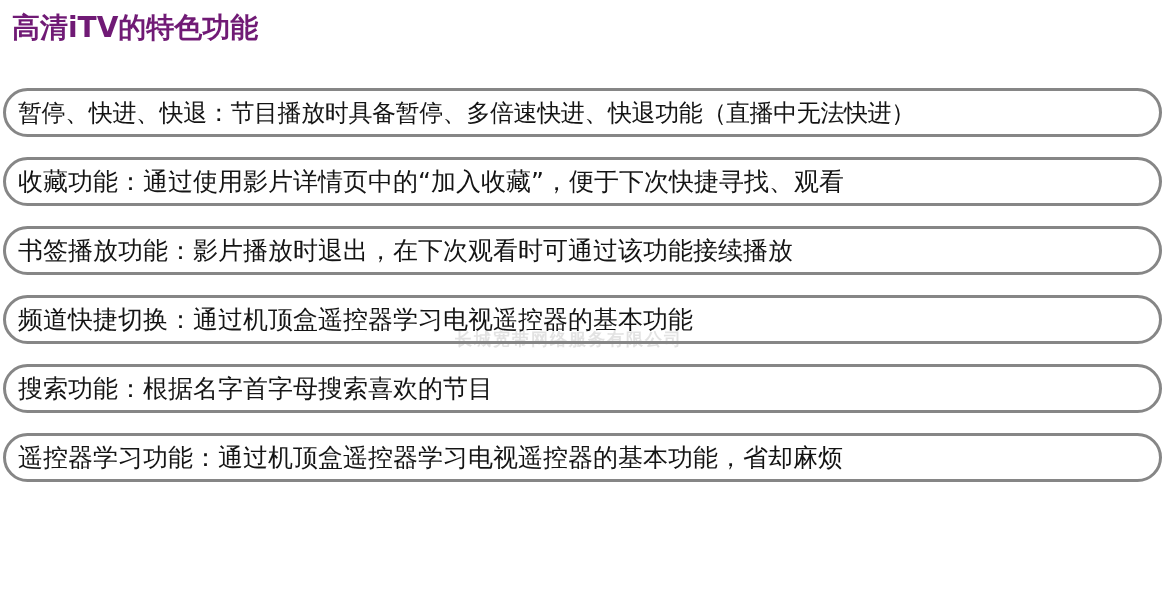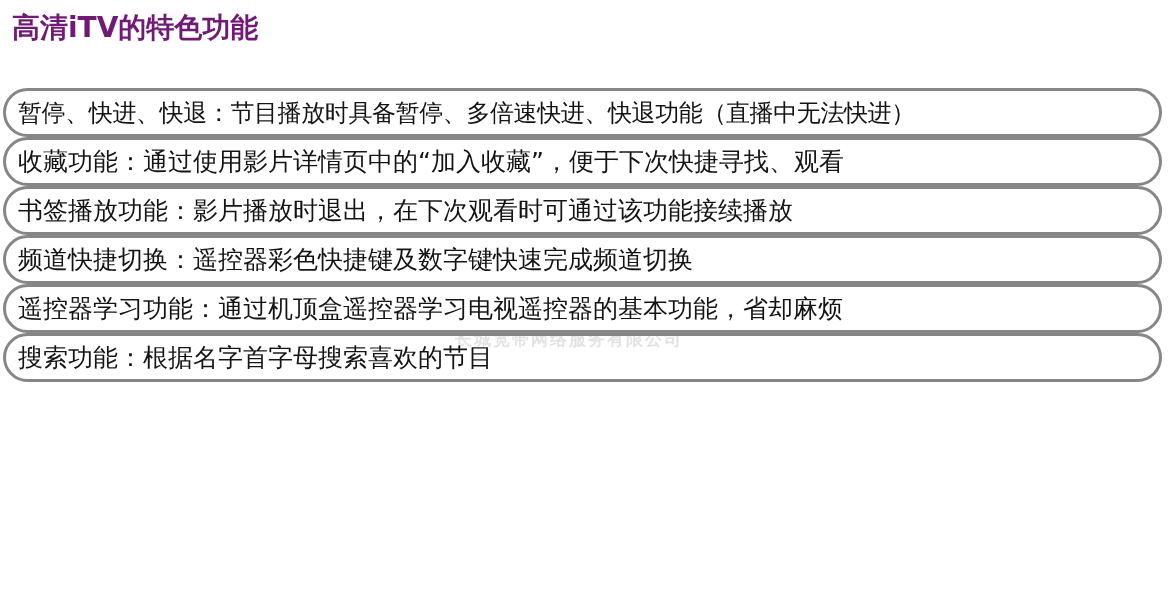--- a/index.html
+++ b/index.html
@@ -56,20 +56,21 @@
     left: 3px;
     top: 88px;
     width: 1160px;
   }
 
   .pill {
     position: relative;
     box-sizing: border-box;
     width: 1159px;
     height: 49px;
+    margin-bottom: 20px;
     border: 3px solid #868686;
     border-radius: 26px;
     background: transparent;
     display: flex;
     align-items: center;
     overflow: hidden;
   }
   .pill:last-child { margin-bottom: 0; }
 
   .pill-text {
@@ -105,25 +106,25 @@
     <div class="pill">
       <span class="pill-text">收藏功能：通过使用影片详情页中的“加入收藏”，便于下次快捷寻找、观看</span>
     </div>
 
     <div class="pill">
       <span class="pill-text">书签播放功能：影片播放时退出，在下次观看时可通过该功能接续播放</span>
     </div>
 
 
     <div class="pill">
-      <span class="pill-text">频道快捷切换：遥控器彩色快捷键及数字键快速完成频道切换</span>
+      <span class="pill-text">频道快捷切换：通过机顶盒遥控器学习电视遥控器的基本功能</span>
+    </div>
+
+    <div class="pill">
+      <span class="pill-text">搜索功能：根据名字首字母搜索喜欢的节目</span>
     </div>
 
     <div class="pill">
       <span class="pill-text">遥控器学习功能：通过机顶盒遥控器学习电视遥控器的基本功能，省却麻烦</span>
     </div>
 
-    <div class="pill">
-      <span class="pill-text">搜索功能：根据名字首字母搜索喜欢的节目</span>
-    </div>
-
   </div>
 </div>
 
 </body></html>

